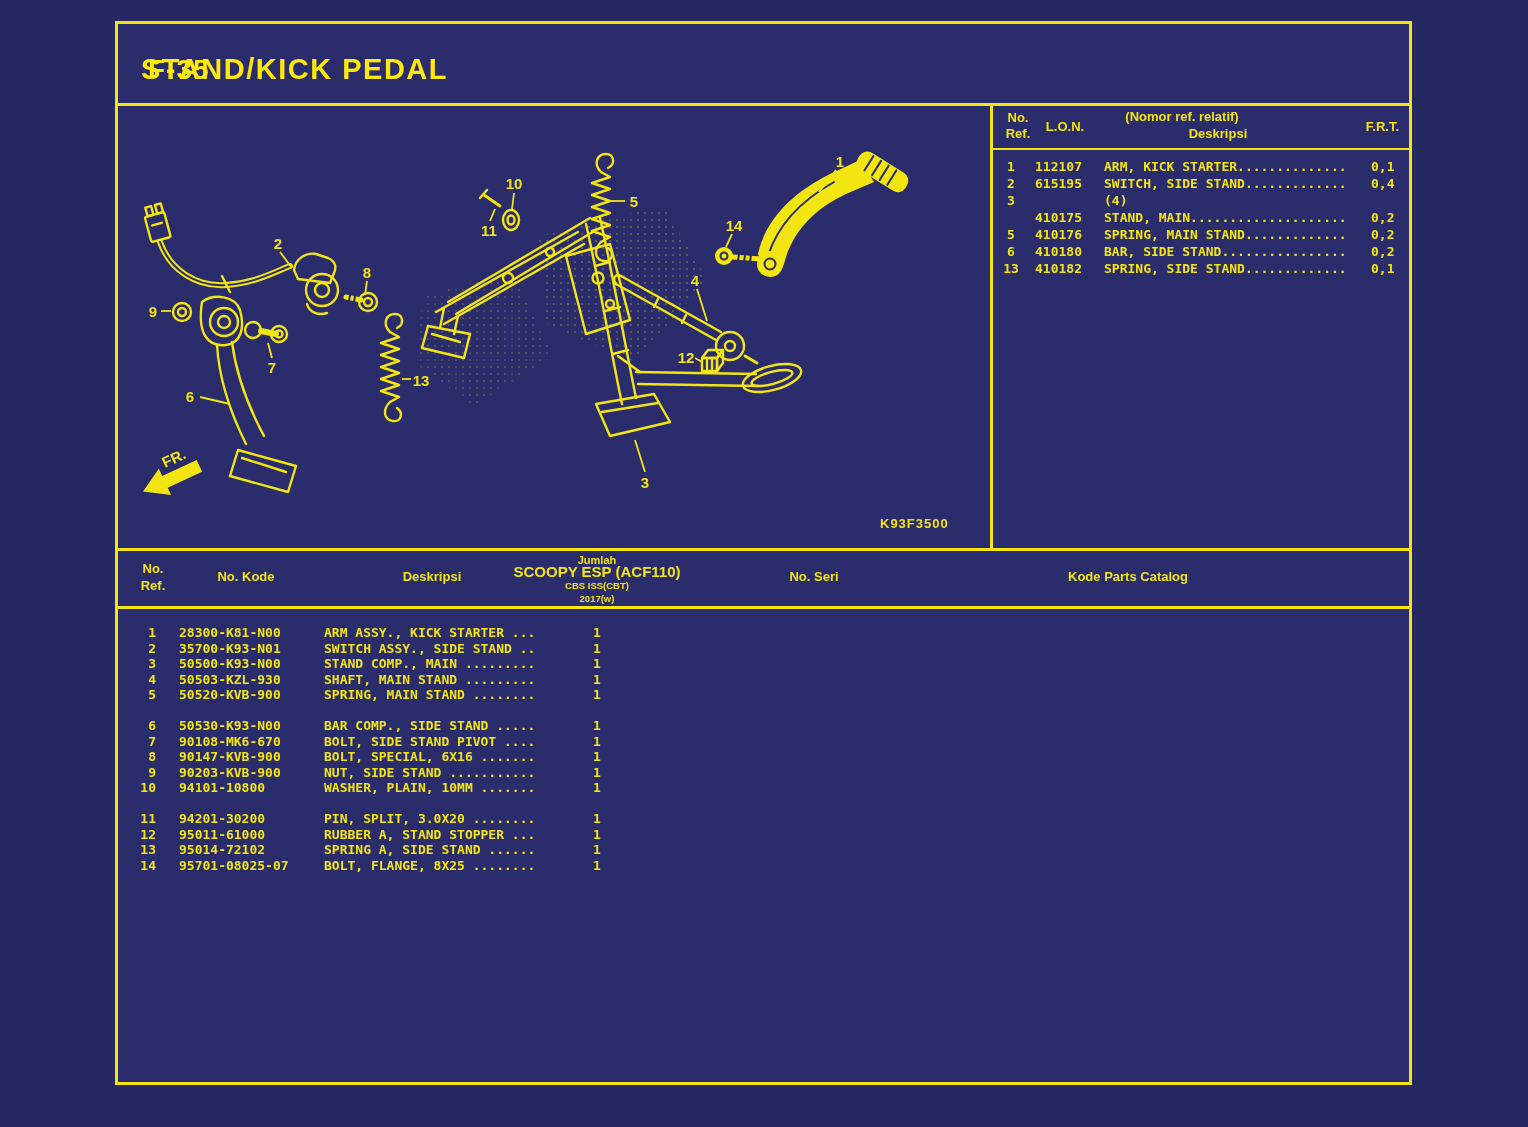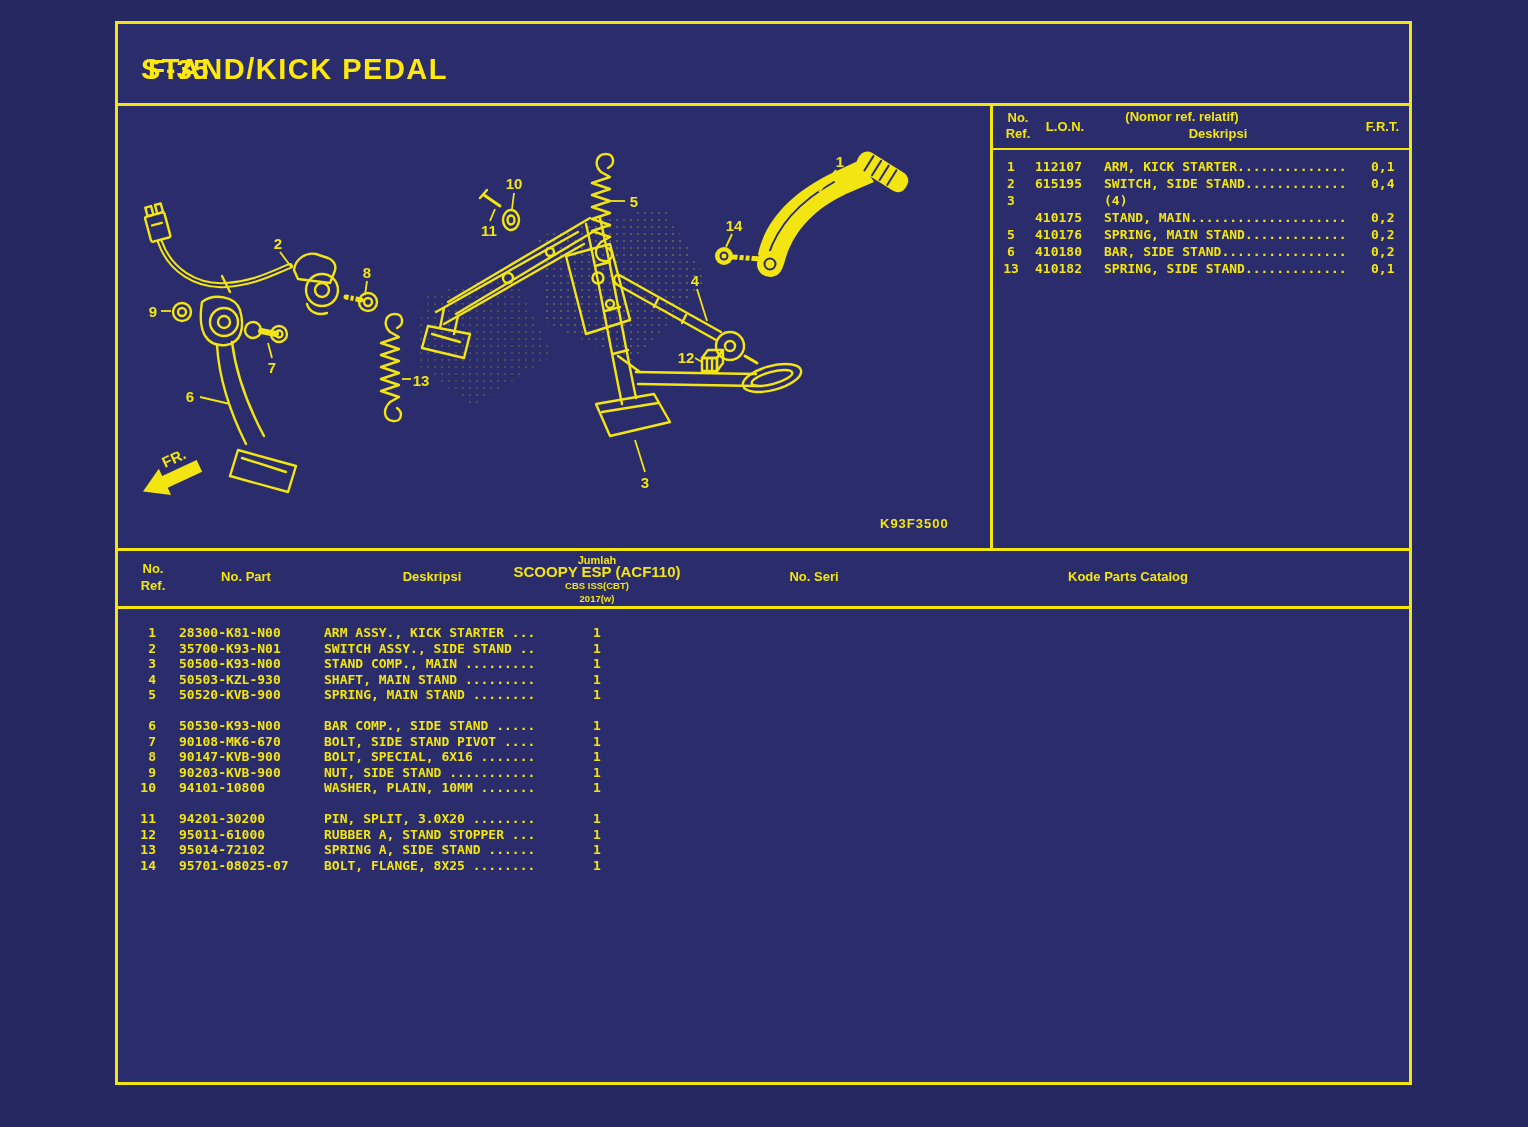--- a/index.html
+++ b/index.html
@@ -280,21 +280,21 @@
           <div class="lon-row"><span class="lc-ref"></span><span class="lc-lon">410175</span><span class="lc-desc">STAND, MAIN....................</span><span class="lc-frt">0,2</span></div>
           <div class="lon-row"><span class="lc-ref">5</span><span class="lc-lon">410176</span><span class="lc-desc">SPRING, MAIN STAND.............</span><span class="lc-frt">0,2</span></div>
           <div class="lon-row"><span class="lc-ref">6</span><span class="lc-lon">410180</span><span class="lc-desc">BAR, SIDE STAND................</span><span class="lc-frt">0,2</span></div>
           <div class="lon-row"><span class="lc-ref">13</span><span class="lc-lon">410182</span><span class="lc-desc">SPRING, SIDE STAND.............</span><span class="lc-frt">0,1</span></div>
         </div>
     </div>
   </div>
 
   <div class="band">
     <span class="b-ref"><span>No.</span><br><span>Ref.</span></span>
-    <span class="b-part">No. Part</span>
+    <span class="b-part">No. Kode</span>
     <span class="b-desc">Deskripsi</span>
     <span class="b-qty">
       <span class="q1">Jumlah</span><br>
       <span class="q2">SCOOPY ESP (ACF110)</span><br>
       <span class="q3">CBS ISS(CBT)</span><br>
       <span class="q4">2017(w)</span>
     </span>
     <span class="b-seri">No. Seri</span>
     <span class="b-kode">Kode Parts Catalog</span>
   </div>

